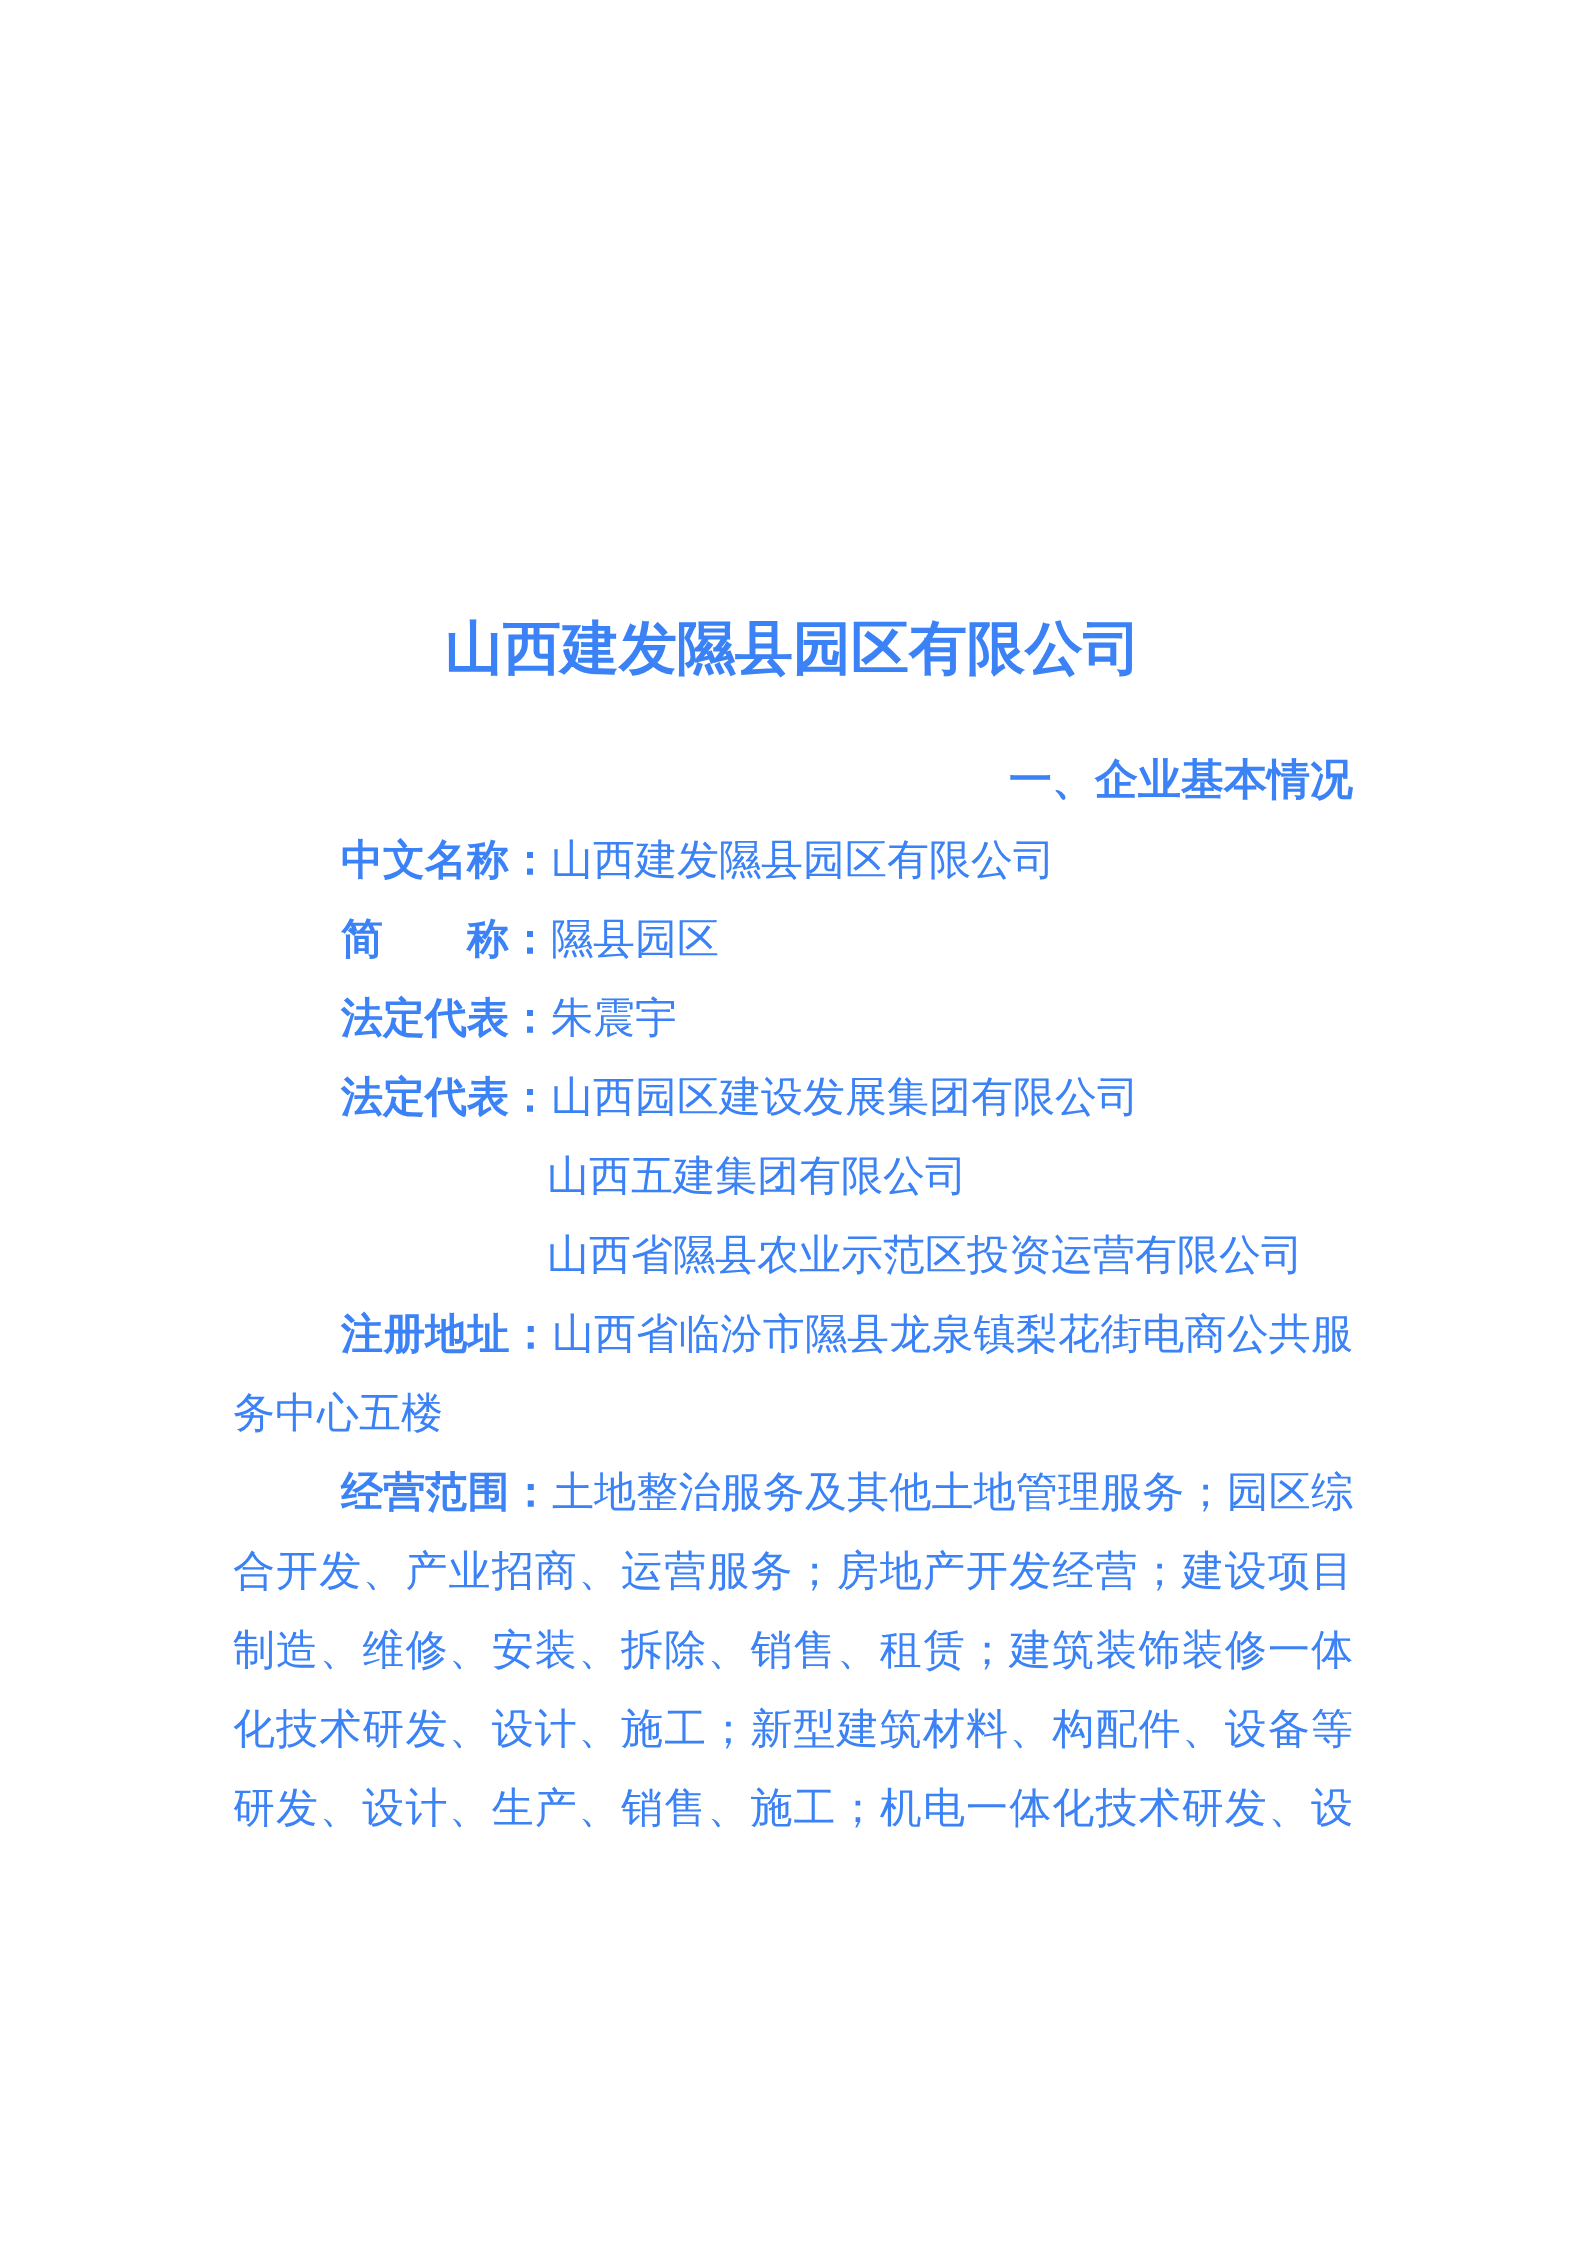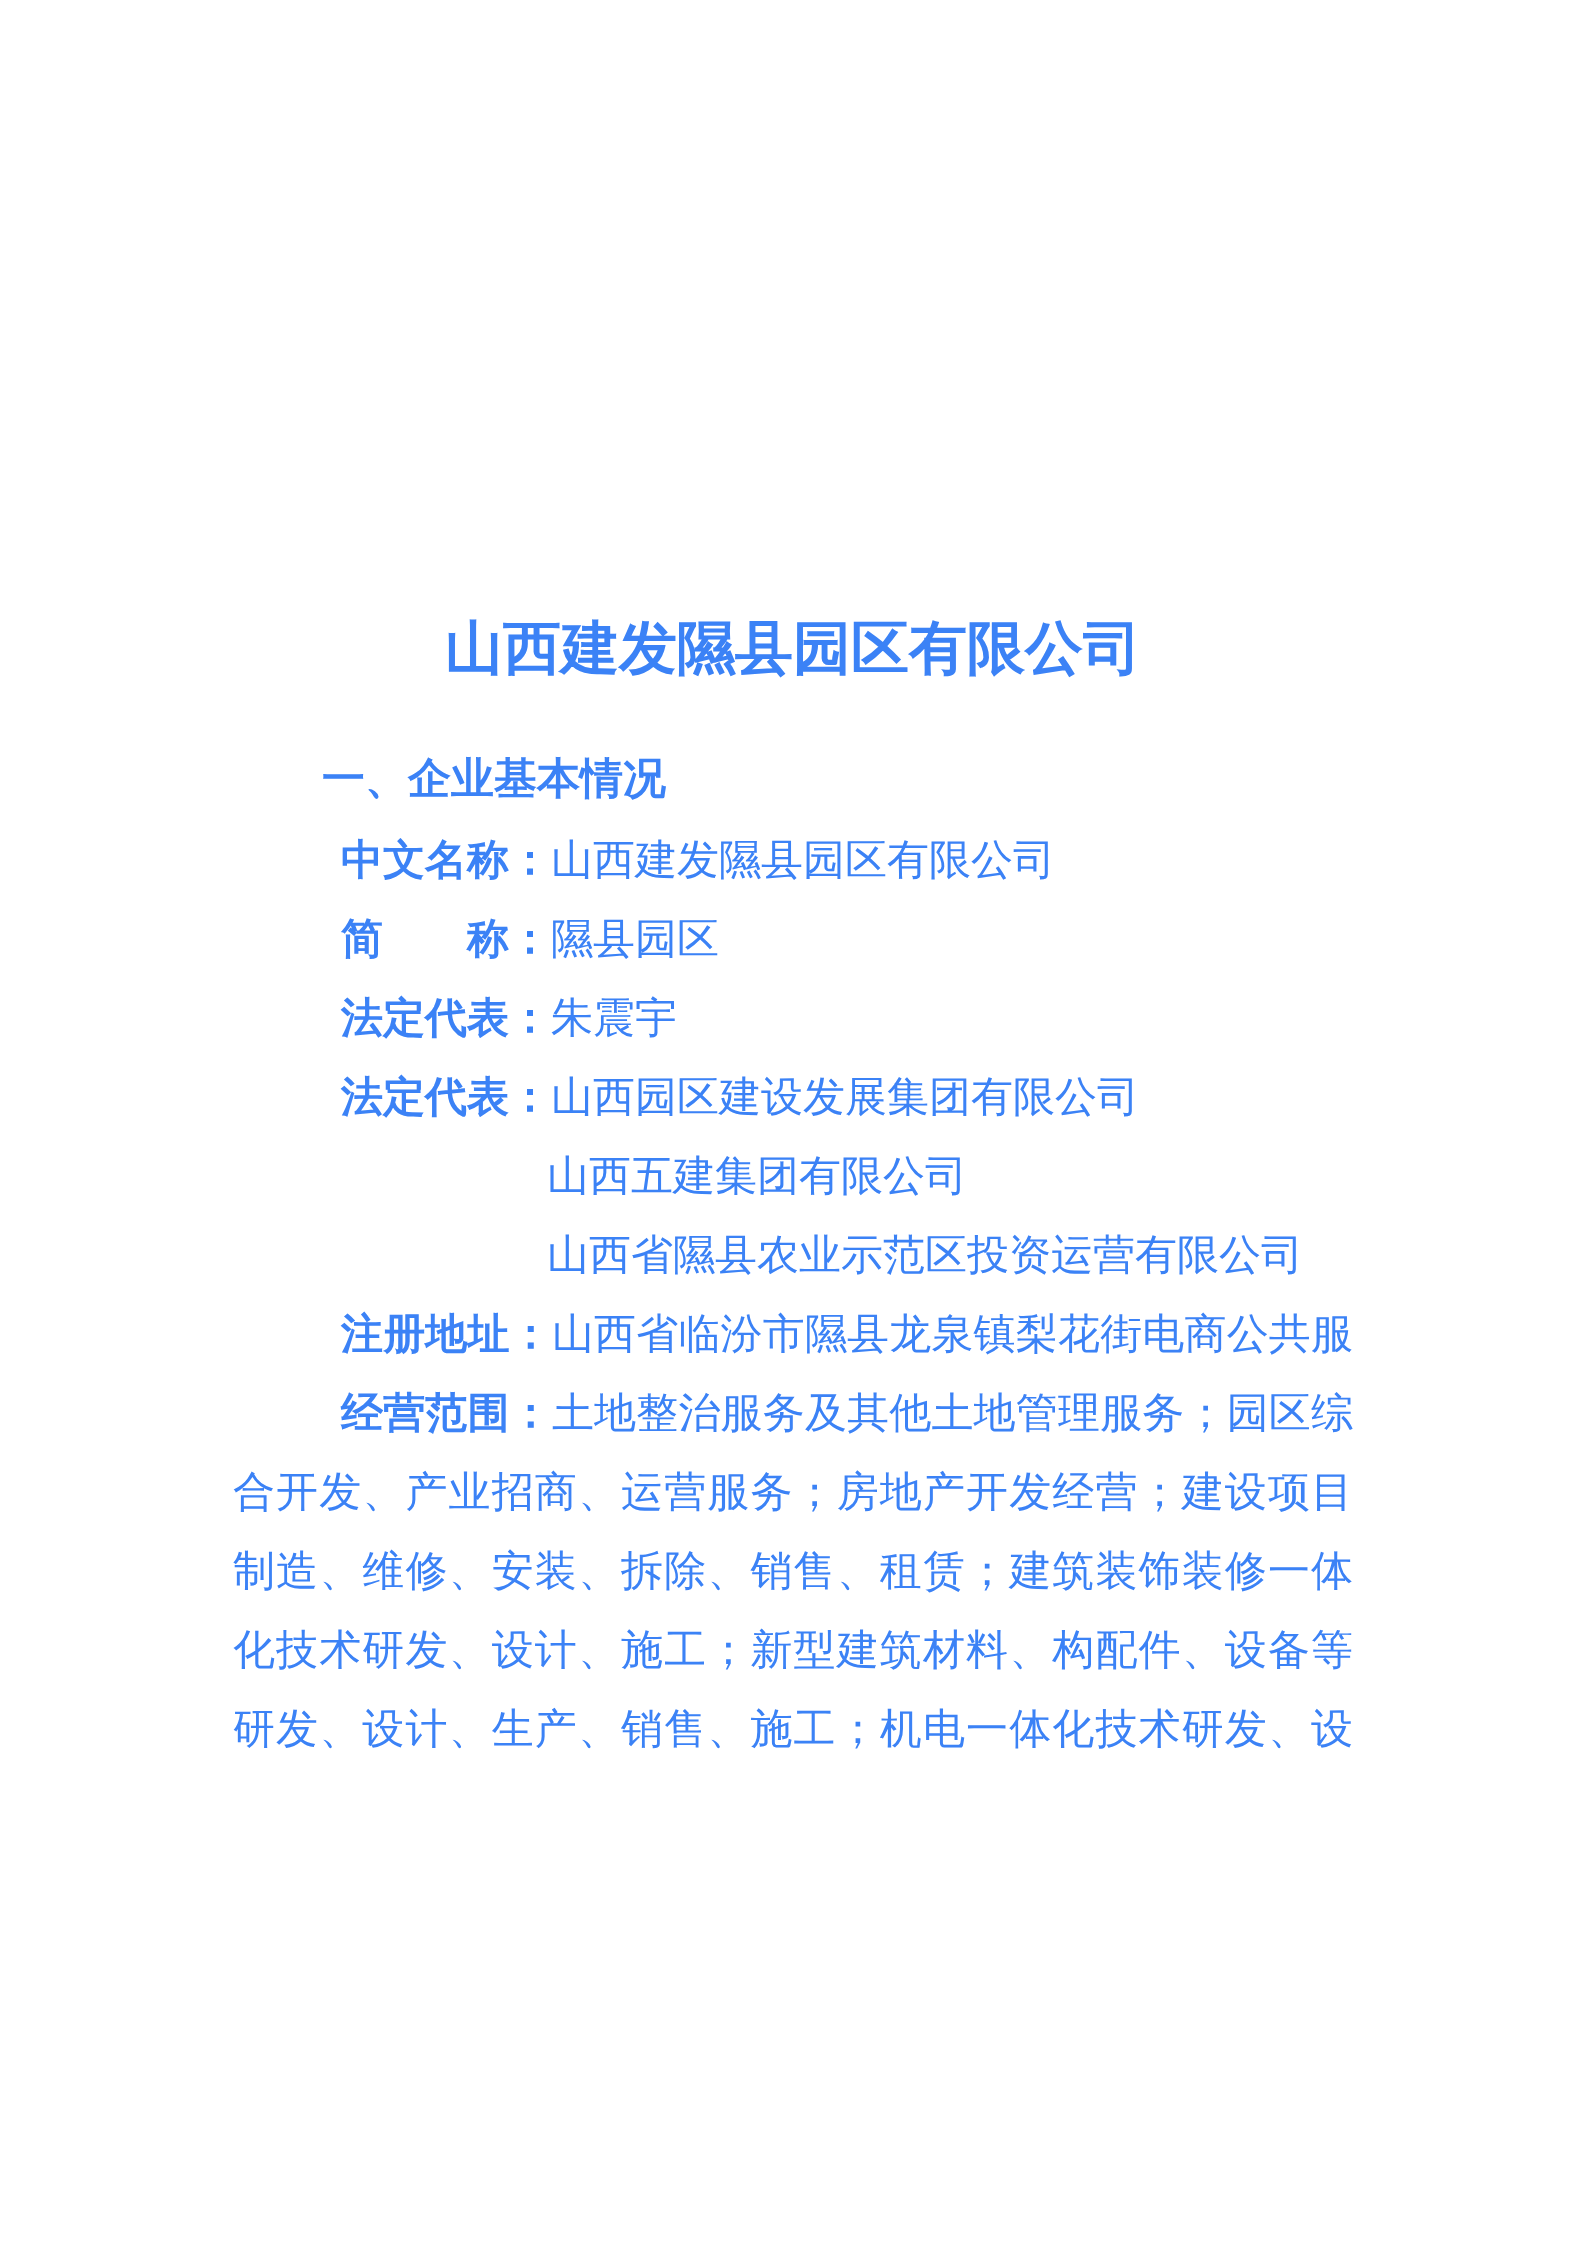--- a/index.html
+++ b/index.html
@@ -26,25 +26,26 @@
   .doc-title {
     margin: 0;
     text-align: center;
     font-size: 58px;
     font-weight: bold;
     line-height: 88px;
     letter-spacing: 0;
   }
   .section-heading {
     margin: 55px 0 0 0;
-    font-family: Liberation Serif, serif;
+    font-family: Liberation Sans, sans-serif;
     font-size: 43px;
     font-weight: bold;
     line-height: 62px;
     text-indent: 89px;
+    text-align: right;
   }
   .doc-body {
     margin-top: 11px;
     font-size: 42px;
   }
   .line {
     height: 79px;
     line-height: 79px;
     white-space: nowrap;
   }
@@ -86,20 +87,21 @@
       <div class="line indent"><span class="label">法定代表：</span><span class="value">朱震宇</span></div>
 
       <div class="line indent"><span class="label">法定代表：</span><span class="value">山西园区建设发展集团有限公司</span></div>
 
       <div class="line hang">山西五建集团有限公司</div>
 
       <div class="line hang">山西省隰县农业示范区投资运营有限公司</div>
 
       <div class="line indent just"><span class="label">注册地址：</span><span class="value">山西省临汾市隰县龙泉镇梨花街电商公共服</span></div>
 
+      <div class="line">务中心五楼</div>
 
       <div class="line indent just"><span class="label">经营范围：</span><span class="value">土地整治服务及其他土地管理服务；园区综</span></div>
 
       <div class="line just">合开发、产业招商、运营服务；房地产开发经营；建设项目</div>
       <div class="line just">制造、维修、安装、拆除、销售、租赁；建筑装饰装修一体</div>
       <div class="line just">化技术研发、设计、施工；新型建筑材料、构配件、设备等</div>
       <div class="line just">研发、设计、生产、销售、施工；机电一体化技术研发、设</div>
 
     </div>
   </div>

